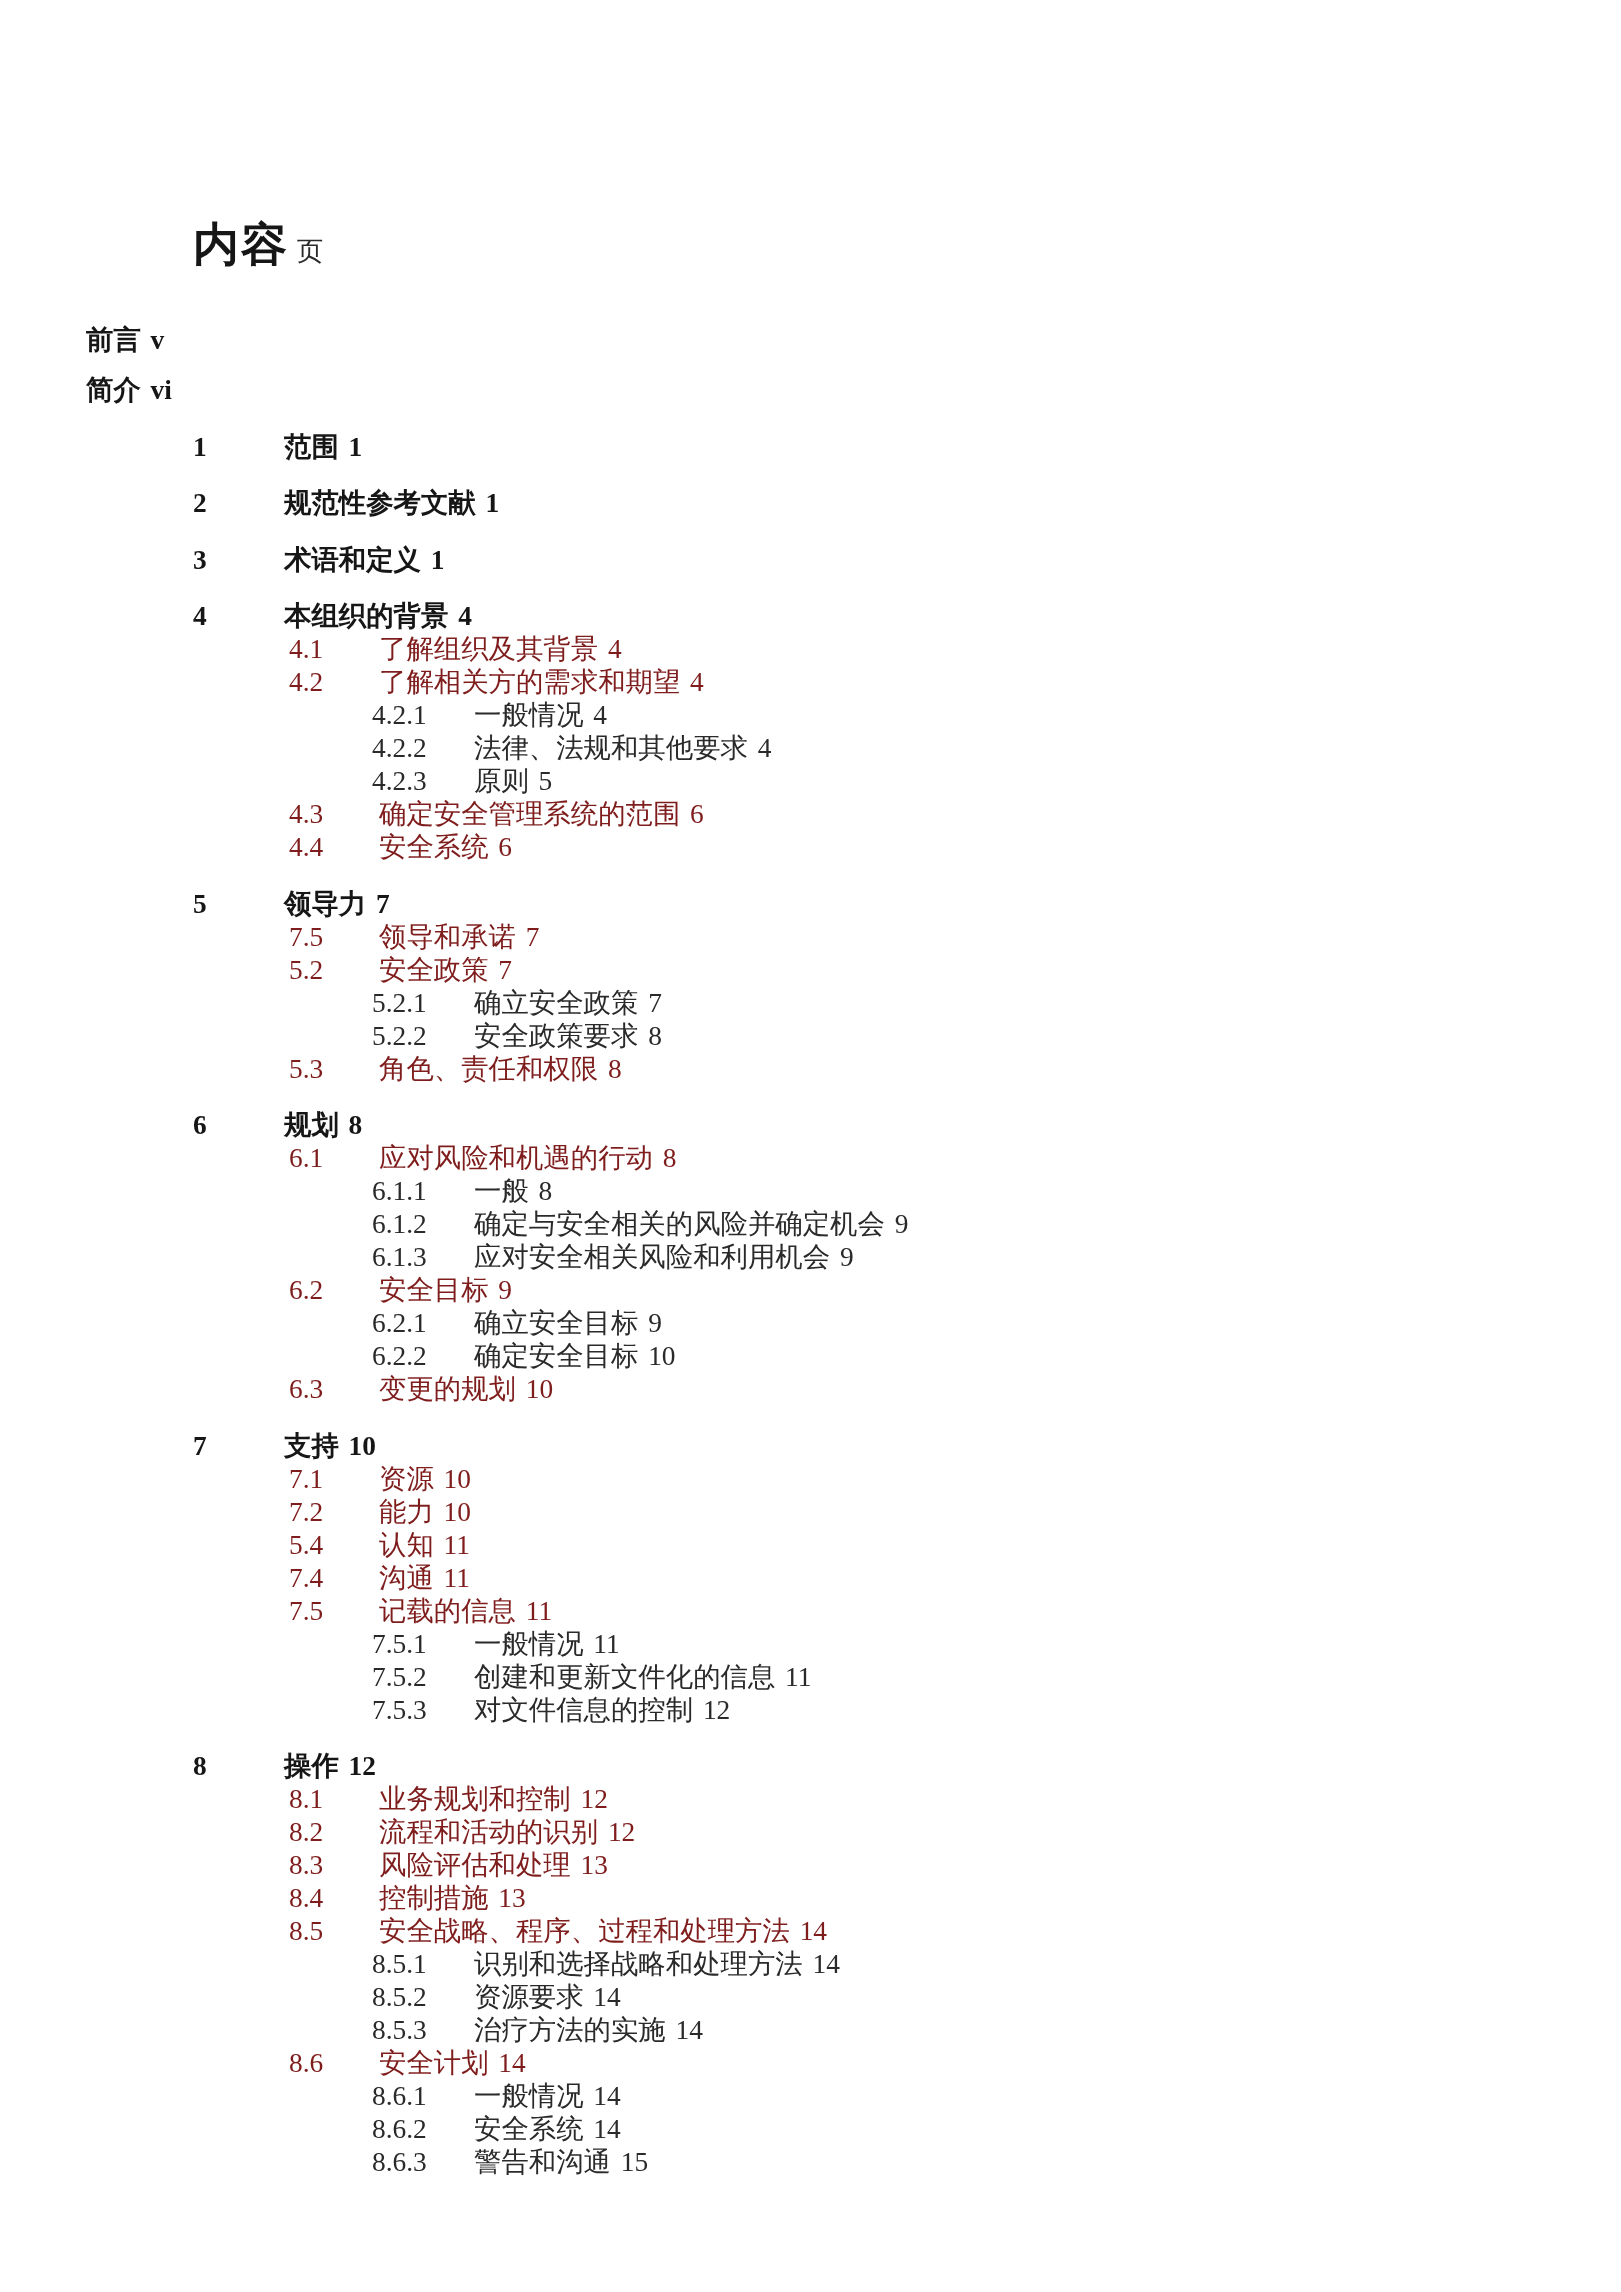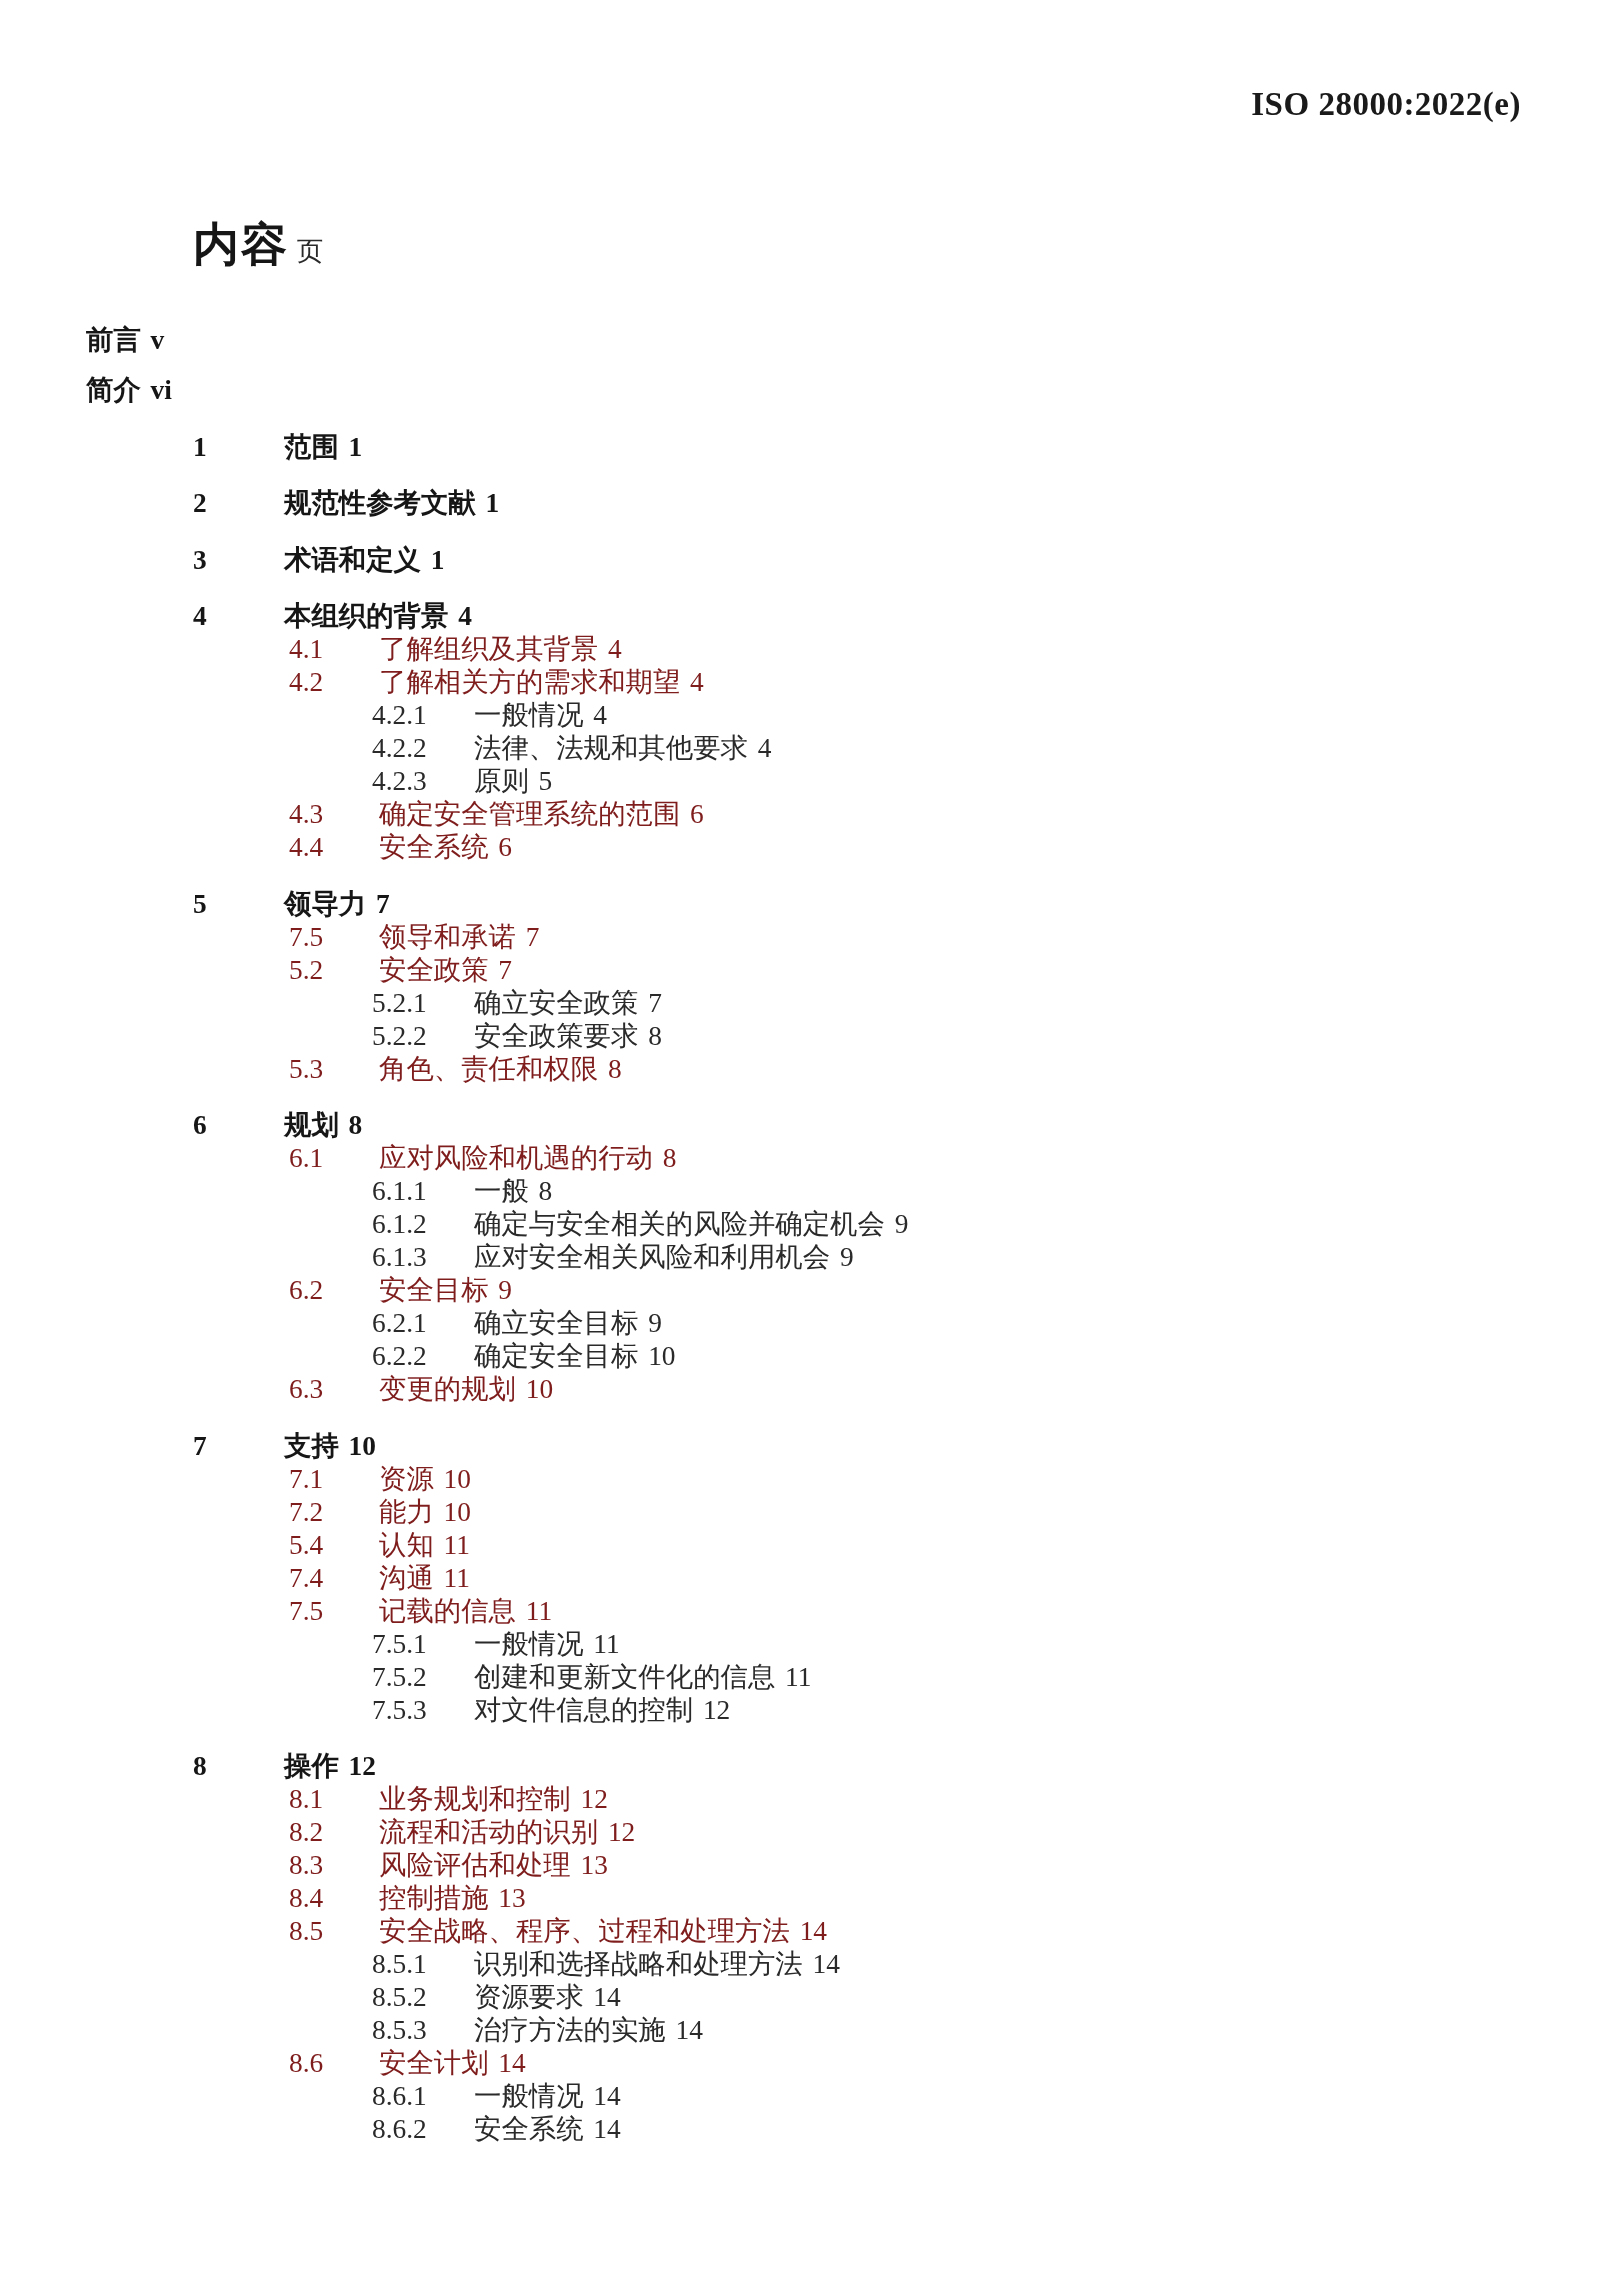--- a/index.html
+++ b/index.html
@@ -88,21 +88,20 @@
     padding-left: 372px;
     color: #2a2a2a;
   }
   .lvl3 .num { width: 102px; }
 </style>
 </head>
 <body>
 
 <div class="page">
 
-  <div class="doc-header">ISO 28000:2022(e)</div>
 
   <div class="title-row">
     <span class="doc-title">内容</span><span class="title-suffix">页</span>
   </div>
 
   <div class="toc">
 
   <div class="row lvl0">
         <span class="entry-title">前言</span>
         <span class="page-num">v</span>
@@ -339,16 +338,21 @@
       <div class="row lvl3">
         <span class="num">8.6.1</span>
         <span class="entry-title">一般情况</span>
         <span class="page-num">14</span>
       </div>
       <div class="row lvl3">
         <span class="num">8.6.2</span>
         <span class="entry-title">安全系统</span>
         <span class="page-num">14</span>
       </div>
+      <div class="row lvl3">
+        <span class="num">8.6.3</span>
+        <span class="entry-title">警告和沟通</span>
+        <span class="page-num">15</span>
+      </div>
     </div>
 
 </div>
 
 
 </body></html>

